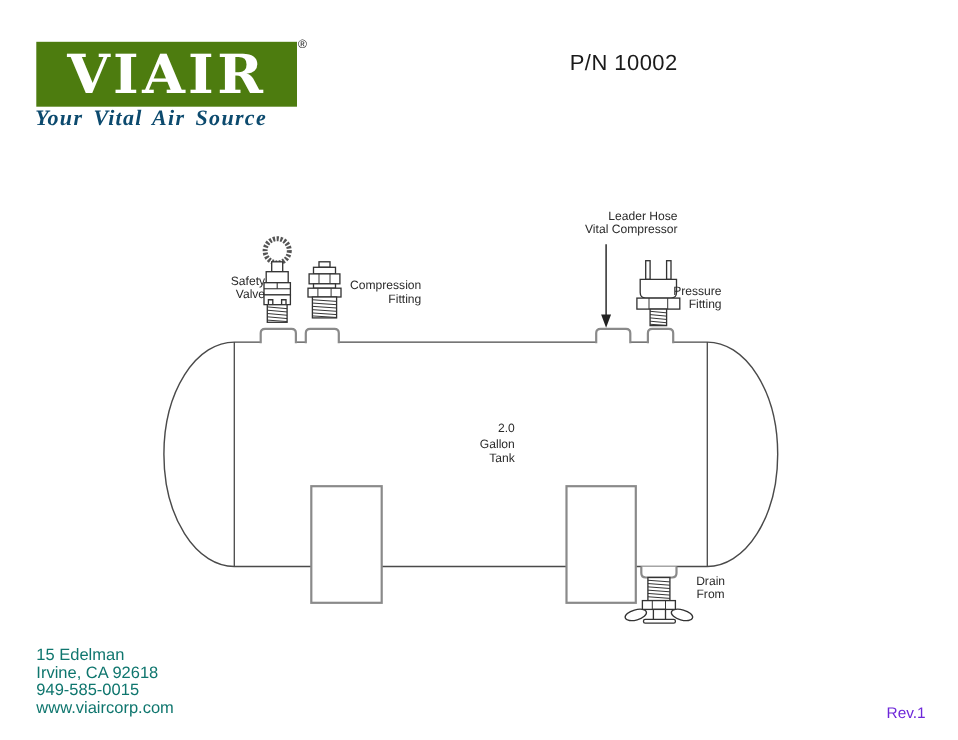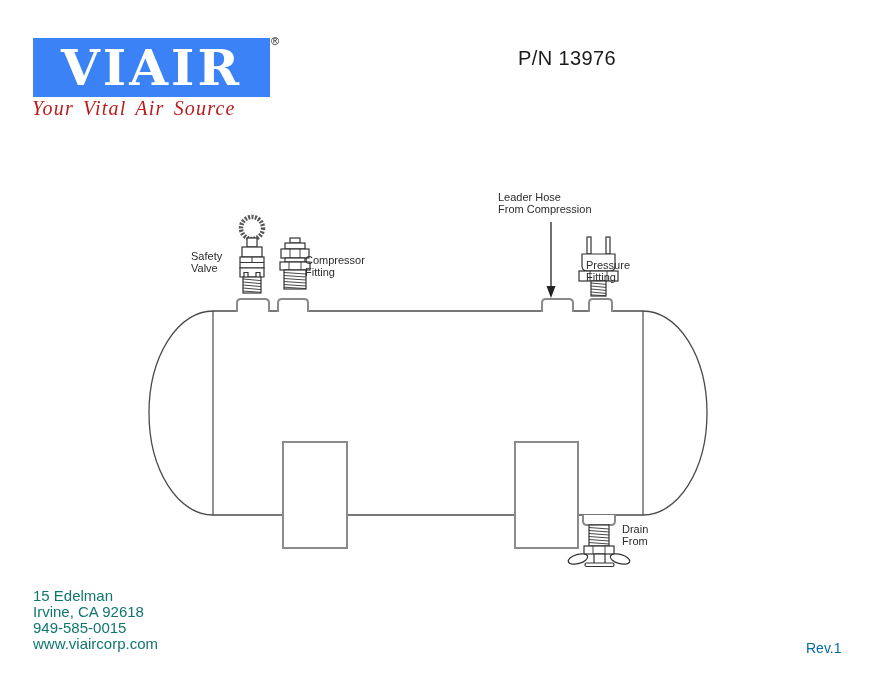--- a/index.html
+++ b/index.html
@@ -16,59 +16,59 @@
   #logo-brand{
     font-family:"DejaVu Serif", serif;font-weight:bold;
     font-size:50px;letter-spacing:3px;color:#ffffff;line-height:1;
     transform:scaleY(0.98);
   }
   #logo-reg{
     left:271px;top:35px;font-size:11px;color:#111;
   }
   #logo-tagline{
     left:32px;top:97px;width:240px;
-    font-family:"Liberation Serif", serif;font-weight:normal;font-style:italic;
-    font-size:20px;letter-spacing:1.2px;word-spacing:3px;color:#b91c1c;
+    font-family:"Liberation Serif", serif;font-weight:bold;font-style:italic;
+    font-size:20px;letter-spacing:1.2px;word-spacing:3px;color:#0c4a6e;
     white-space:nowrap;
   }
   
   #title-block{
     left:367px;top:49px;width:400px;text-align:center;
     font-size:20px;line-height:18px;letter-spacing:0.4px;color:#1a1a1a;
   }
   
-  .dlabel{font-size:11px;line-height:12px;color:#2b2b2b;text-align:left;}
+  .dlabel{font-size:11px;line-height:12px;color:#2b2b2b;text-align:right;}
   #lbl-safety{left:191px;top:250px;width:50px;}
   #lbl-compression{left:305px;top:254px;width:78px;}
   #lbl-leader{left:498px;top:191px;width:118px;}
   #lbl-pswitch{left:586px;top:259px;width:70px;}
-  #lbl-drain{left:622px;top:523px;width:48px;text-align:left;}
+  #lbl-drain{left:622px;top:523px;width:48px;text-align:center;}
   #lbl-tank{left:398px;top:384px;width:70px;line-height:13.5px;}
   
   #address{
     left:33px;top:588px;font-size:15px;line-height:16px;color:#0f766e;
   }
   #revision{
-    left:806px;top:640px;font-size:14px;color:#0369a1;
+    left:806px;top:640px;font-size:14px;color:#6d28d9;
   }
   #diagram-svg{left:0;top:0;}
 </style>
 </head>
 <body>
 
 <div id="stage">
 
-  <div class="abs" id="logo-box" style="background:#3b82f6;">
+  <div class="abs" id="logo-box" style="background:#4d7c0f;">
     <span id="logo-brand">VIAIR</span>
   </div>
   <span class="abs" id="logo-reg">®</span>
   <div class="abs" id="logo-tagline">Your Vital Air Source</div>
 
   <div class="abs" id="title-block">
-    <div>P/N 13976</div>
+    <div>P/N 10002</div>
   </div>
 
   <svg class="abs" id="diagram-svg" width="871" height="673" viewBox="0 0 871 673">
 
     <g>
       <path d="M213,311 H643 A64,102 0 0 1 643,515 H213 A64,102 0 0 1 213,311 Z" fill="#ffffff" stroke="#4a4a4a" stroke-width="1.3"></path>
       <line x1="213" y1="311" x2="213" y2="515" stroke="#4a4a4a" stroke-width="1.2"></line>
       <line x1="643" y1="311" x2="643" y2="515" stroke="#4a4a4a" stroke-width="1.2"></line>
     </g>
 
@@ -165,39 +165,44 @@
       </g>
     </g>
   </svg>
 
   <div class="abs dlabel" id="lbl-safety">
     <div>Safety</div>
     <div>Valve</div>
   </div>
 
   <div class="abs dlabel" id="lbl-compression">
-    <div>Compressor</div>
+    <div>Compression</div>
     <div>Fitting</div>
   </div>
 
   <div class="abs dlabel" id="lbl-leader">
     <div>Leader Hose</div>
-    <div>From Compression</div>
+    <div>Vital Compressor</div>
   </div>
 
   <div class="abs dlabel" id="lbl-pswitch">
     <div>Pressure</div>
     <div>Fitting</div>
   </div>
 
   <div class="abs dlabel" id="lbl-drain">
     <div>Drain</div>
     <div>From</div>
   </div>
 
+  <div class="abs dlabel" id="lbl-tank">
+    <div>2.0</div>
+    <div>Gallon</div>
+    <div>Tank</div>
+  </div>
 
   <div class="abs" id="address">
     <div>15 Edelman</div>
     <div>Irvine, CA 92618</div>
     <div>949-585-0015</div>
     <div>www.viaircorp.com</div>
   </div>
 
   <div class="abs" id="revision">Rev.1</div>
 

